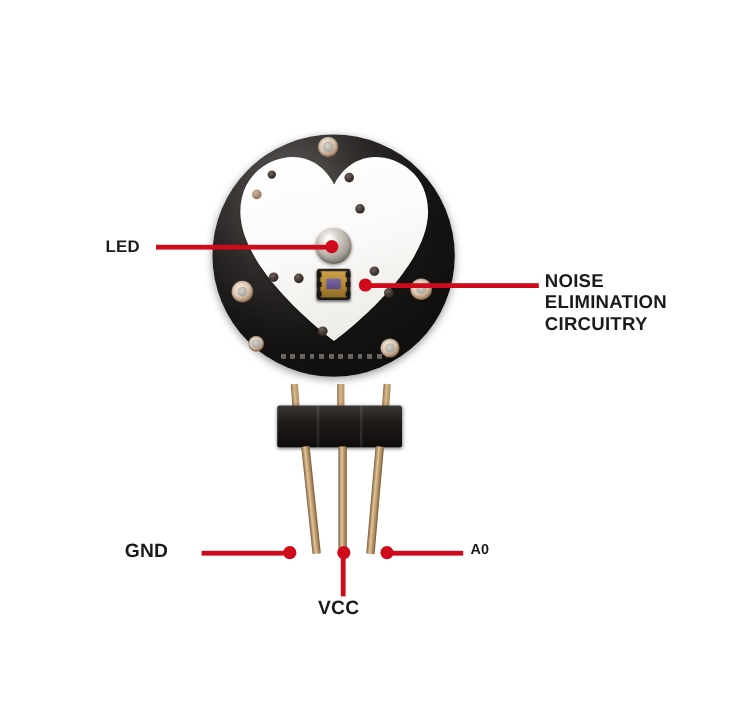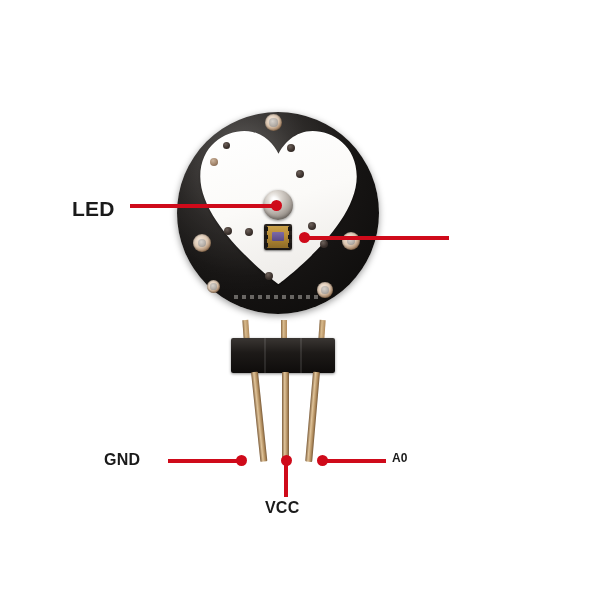--- a/index.html
+++ b/index.html
@@ -206,21 +206,21 @@
     border-radius: 50%;
     background: #cf0a1a;
   }
   .callout-label {
     position: absolute;
     color: #1a1a1a;
     font-weight: bold;
     white-space: pre-line;
     letter-spacing: 0.2px;
   }
-  #label-led        { left: 72px;  top: 197px; font-size: 21px; }
+  #label-led        { left: 88px;  top: 197px; font-size: 14px; }
   #label-noise      { left: 454px; top: 226px; font-size: 15.5px; line-height: 18px; }
   #label-gnd        { left: 104px; top: 451px; font-size: 16px; }
   #label-vcc        { left: 265px; top: 499px; font-size: 16px; }
   #label-a0         { left: 392px; top: 451px; font-size: 12px; }
 </style>
 </head>
 <body>
 
 <div id="stage">
 
@@ -301,20 +301,23 @@
 
     <div class="pin-lower" style="left:20px; transform:rotate(-6deg); transform-origin:top center;"></div>
     <div class="pin-lower" style="left:51px;"></div>
     <div class="pin-lower" style="left:82px; transform:rotate(5deg); transform-origin:top center;"></div>
   </div>
 
   <div class="callout-label" id="label-led">LED</div>
   <div class="leader-line h" style="left:130px; top:204px; width:148px;"></div>
   <div class="leader-dot" style="left:271px; top:200px;"></div>
 
+  <div class="callout-label" id="label-noise">NOISE
+ELIMINATION
+CIRCUITRY</div>
   <div class="leader-line h" style="left:303px; top:236px; width:146px;"></div>
   <div class="leader-dot" style="left:299px; top:232px;"></div>
 
   <div class="callout-label" id="label-gnd">GND</div>
   <div class="leader-line h" style="left:168px; top:459px; width:76px;"></div>
   <div class="leader-dot" style="left:236px; top:455px;"></div>
 
   <div class="callout-label" id="label-vcc">VCC</div>
   <div class="leader-line v" style="left:284px; top:461px; height:36px;"></div>
   <div class="leader-dot" style="left:281px; top:455px;"></div>

